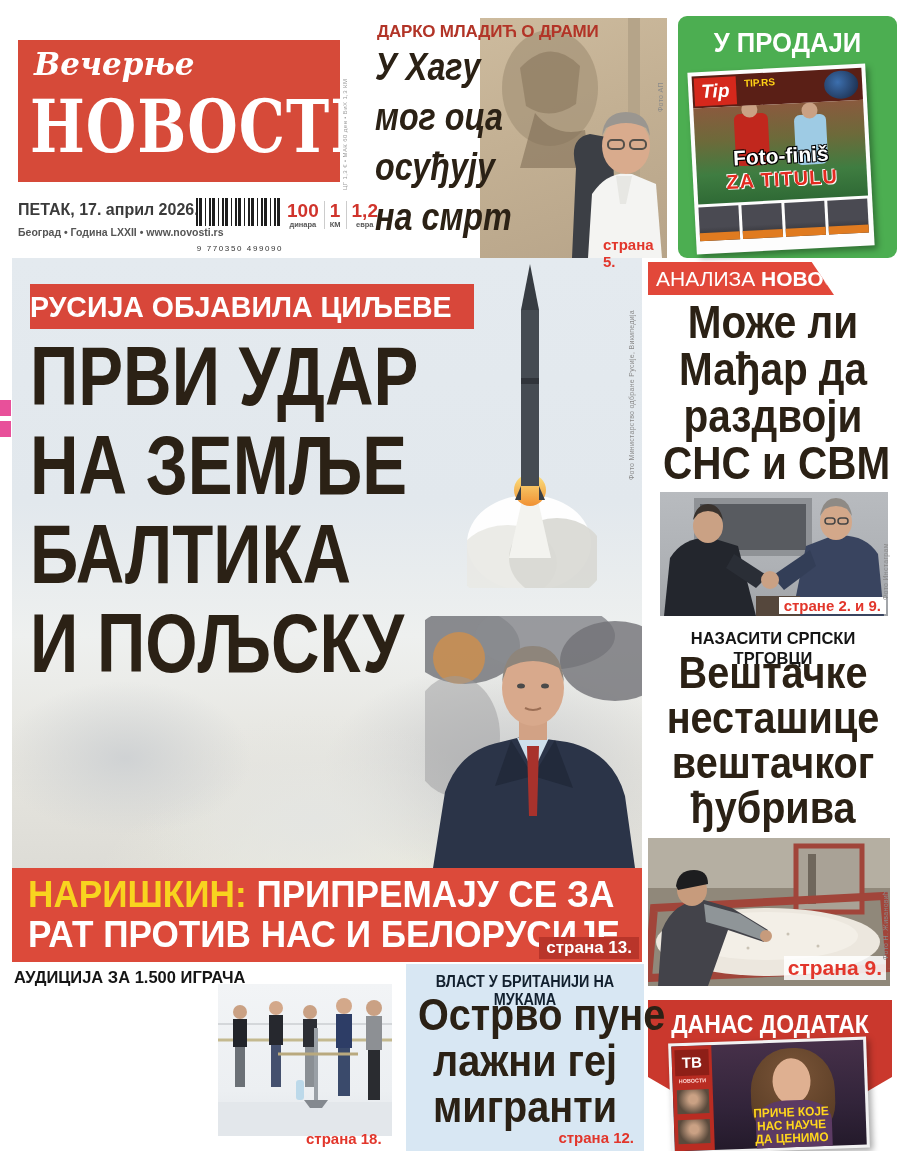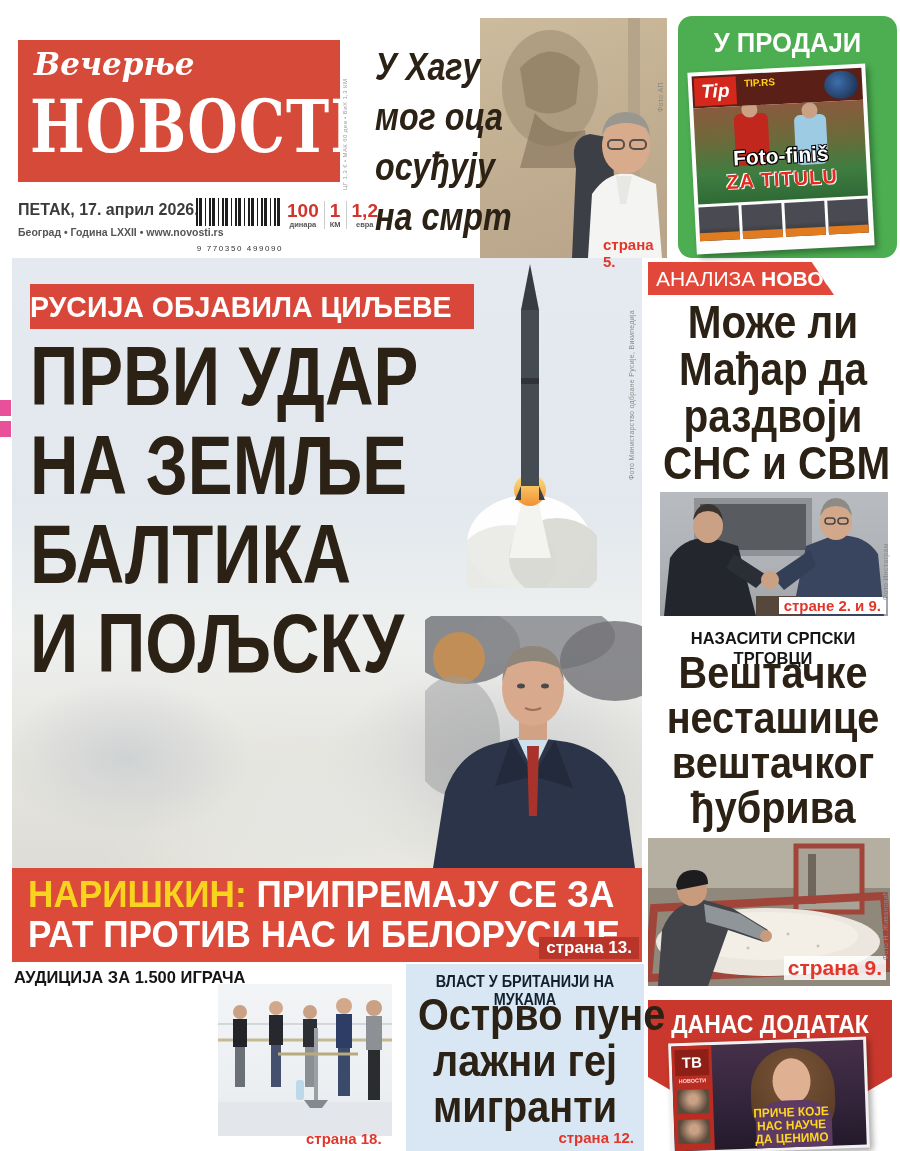--- a/index.html
+++ b/index.html
@@ -41,21 +41,21 @@
   
   .hague{left:375px;top:14px;width:292px;height:244px;}
   .hague-photo{position:absolute;left:105px;top:4px;width:187px;height:240px;overflow:hidden;
                background:linear-gradient(160deg,#cdbb9e 0%,#c3b093 45%,#b7a489 100%);}
   .hague-kicker{position:absolute;left:2px;top:8px;font-size:17px;letter-spacing:-.2px;z-index:3;}
   .hague-hl{position:absolute;left:0px;top:28px;font-size:38px;line-height:50px;z-index:3;font-style:italic;}
   .hague-page{position:absolute;left:228px;top:222px;z-index:4;}
   .hague-credit{position:absolute;left:282px;top:8px;height:90px;}
 
   
-  .promo-top{left:678px;top:16px;width:219px;height:242px;background:#4cae51;border-radius:14px;}
+  .promo-top{left:678px;top:16px;width:219px;height:242px;background:#4cae51;border-radius:9px;}
   .promo-top-label{position:absolute;left:0;top:12px;width:100%;text-align:center;color:#fff;
                    font-weight:700;font-size:27px;transform:scaleX(.95);}
   .tip-cover{position:absolute;left:14px;top:52px;width:178px;height:182px;background:#fdfdfd;
              transform:rotate(-3deg);box-shadow:3px 4px 6px rgba(0,0,0,.35);padding:4px;box-sizing:border-box;}
   .tip-head{position:relative;height:32px;background:#5a1f16;}
   .tip-logo{position:absolute;left:2px;top:2px;width:42px;height:28px;background:#d5281c;color:#fff;
             font-style:italic;font-weight:700;font-size:19px;text-align:center;line-height:28px;}
   .tip-site{position:absolute;left:52px;top:4px;color:#ffd215;font-weight:700;font-size:10px;}
   .tip-badge{position:absolute;right:4px;top:2px;width:34px;height:28px;border-radius:50%;
              background:radial-gradient(circle at 40% 40%,#3c6fae,#17233c);}
@@ -201,20 +201,21 @@
         <path d="M96,150 Q88,120 110,116 L132,120 L138,240 L92,240 Z" fill="#3c3f45"></path>
 
         <path d="M108,240 L112,176 Q128,152 152,156 L176,166 L182,240 Z" fill="#f4f4f2"></path>
         <path d="M136,158 L152,158 L146,186 L140,186 Z" fill="#e7e7e3"></path>
         <ellipse cx="146" cy="128" rx="24" ry="28" fill="#d9ab8d"></ellipse>
         <path d="M122,118 Q124,94 146,94 Q168,94 170,118 L166,110 Q146,100 126,110 Z" fill="#9a9690"></path>
         <rect x="128" y="122" width="16" height="9" rx="4" fill="none" stroke="#55504a" stroke-width="2"></rect>
         <rect x="150" y="122" width="16" height="9" rx="4" fill="none" stroke="#55504a" stroke-width="2"></rect>
       </svg>
     </div>
+    <div class="hague-kicker kicker-red">ДАРКО МЛАДИЋ О ДРАМИ</div>
     <div class="hague-hl hl">
       <div class="ln">У Хагу</div>
       <div class="ln">мог оца</div>
       <div class="ln">осуђују</div>
       <div class="ln">на смрт</div>
     </div>
     <div class="hague-page page-ref">страна 5.</div>
     <div class="hague-credit vcredit">Фото АП</div>
   </div>
 

